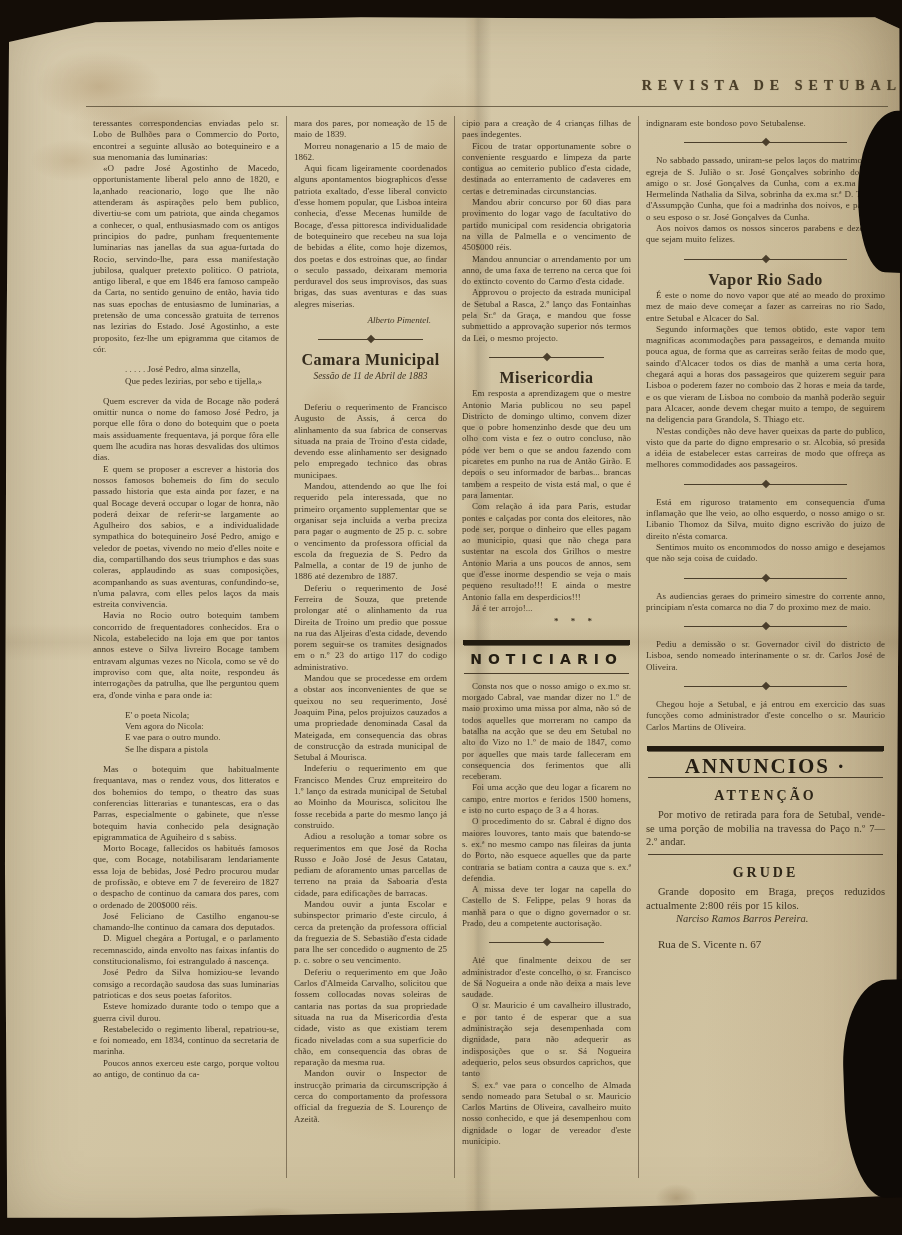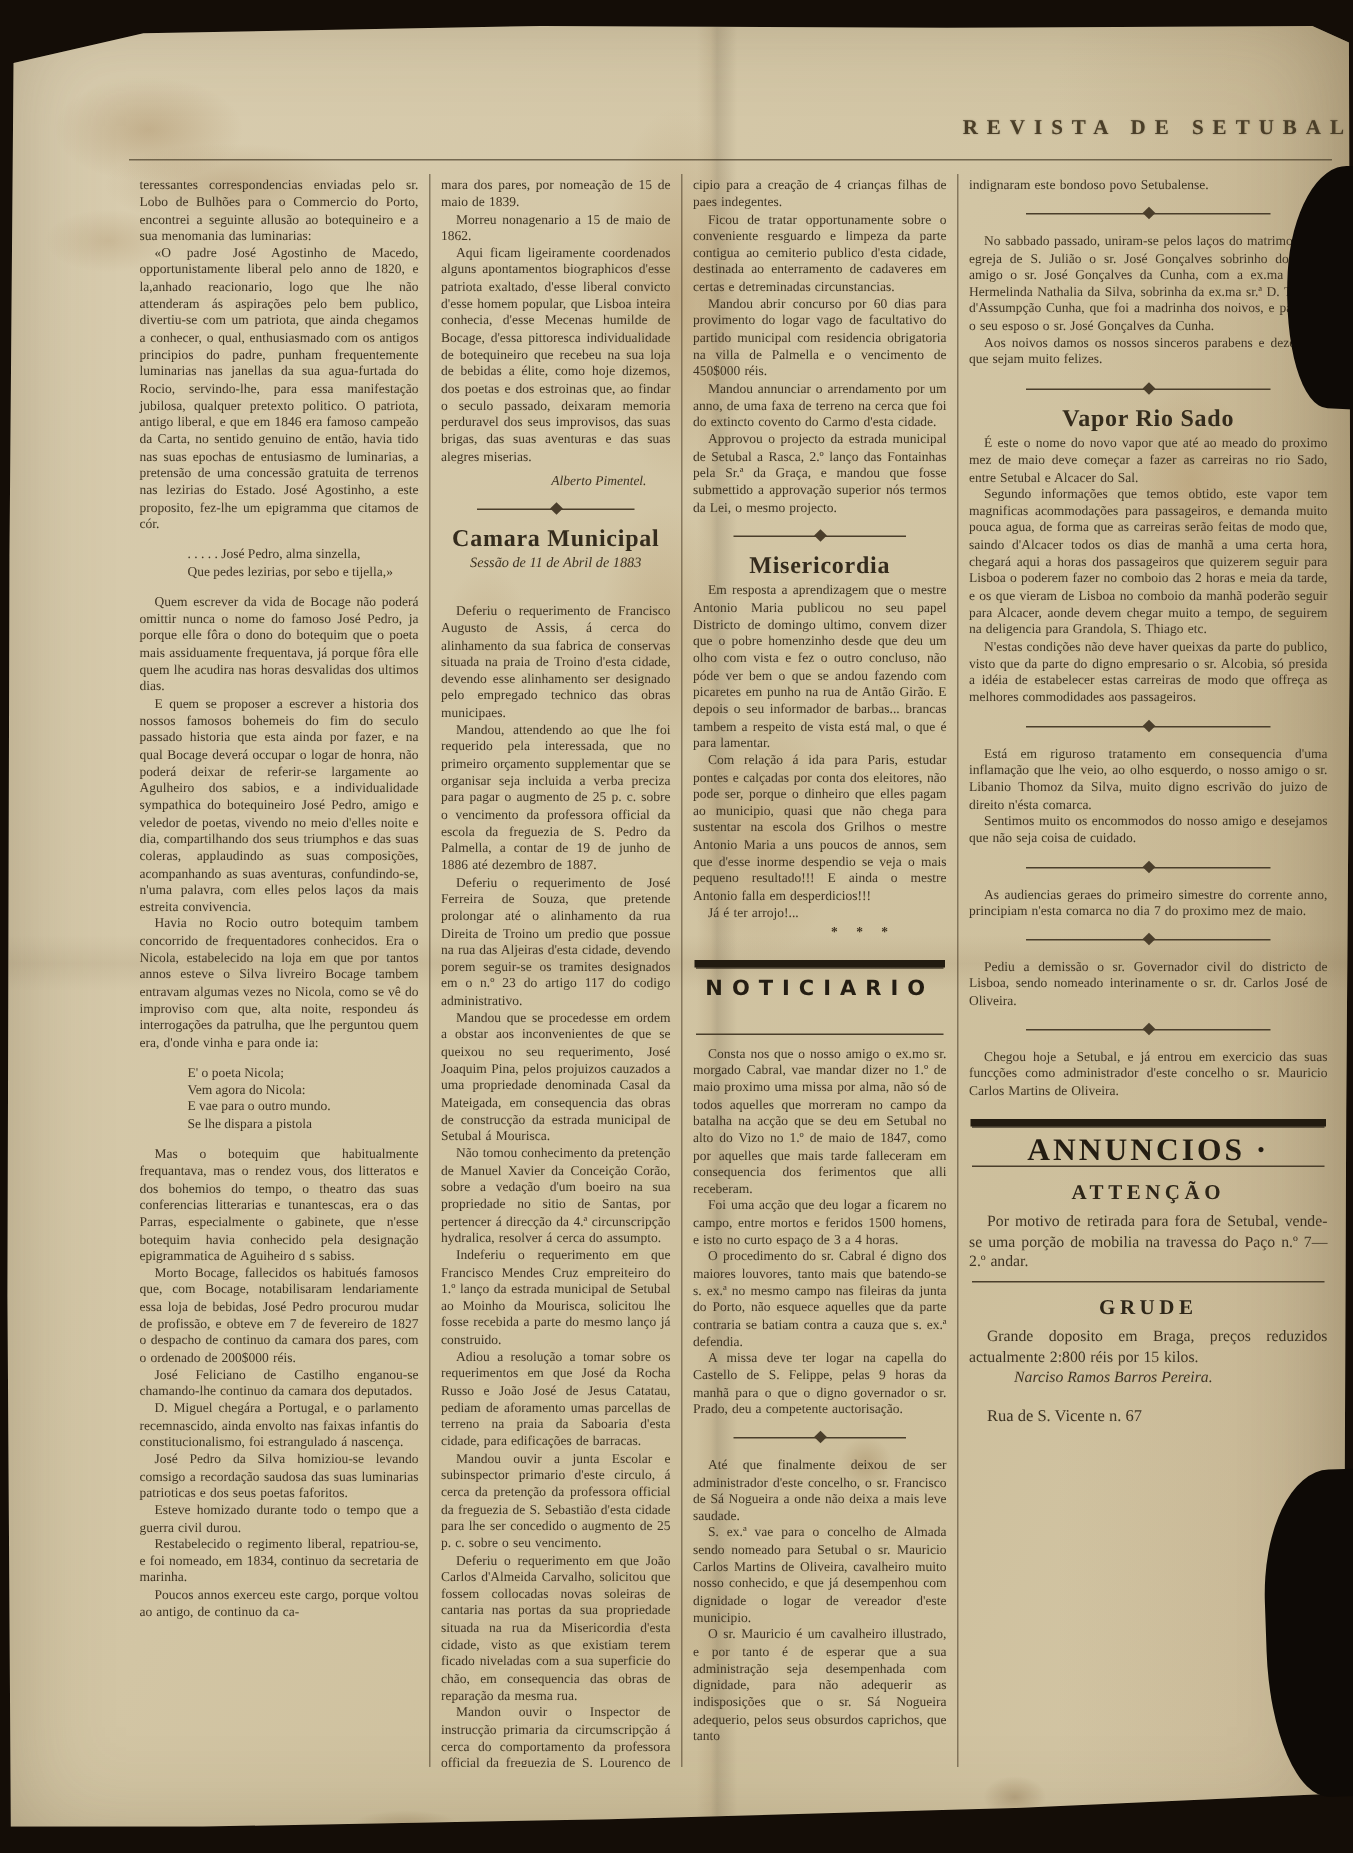--- a/index.html
+++ b/index.html
@@ -47,21 +47,21 @@
   .col{font-size:9px;line-height:11.3px;padding:2px 7px 0 7px;overflow:hidden;}
   .col + .col{border-left:1px solid rgba(70,55,35,.55);}
   .para{margin:0;text-indent:10px;text-align:justify;word-spacing:.5px;}
   .para.cont{text-indent:0;}
   .para.ad{font-size:10.5px;line-height:13.5px;text-indent:12px;}
   .verse{margin:9px 0 9px 32px;}
   .sig{font-style:italic;text-align:right;padding-right:16px;margin:5px 0 7px;}
   .head3{font-weight:bold;font-size:16px;text-align:center;margin:11px 0 5px;letter-spacing:.5px;color:#352c1d;}
   .subhead{font-style:italic;text-align:center;font-size:9.5px;margin:0 0 20px;}
   .head2{font-weight:bold;font-size:14px;letter-spacing:3px;text-align:center;margin:12px 0 7px;color:#2e2618;}
-  .banner{font-family:"DejaVu Sans","Liberation Sans",sans-serif;font-weight:bold;font-size:14px;letter-spacing:6px;text-align:center;margin:9px 0 23px;color:#241d12;}
+  .banner{font-family:"DejaVu Sans","Liberation Sans",sans-serif;font-weight:bold;font-size:14px;letter-spacing:6px;text-align:center;margin:9px 0 7px;color:#241d12;}
   .banner.xl{font-family:"Liberation Serif",serif;font-size:21px;letter-spacing:2px;margin:10px 0 4px;}
   .orn{position:relative;height:8px;margin:9px 0;}
   .orn::before{content:"";position:absolute;left:16%;right:16%;top:4px;border-top:1px solid #4a3e2b;}
   .orn::after{content:"";position:absolute;left:50%;top:1px;width:6px;height:6px;background:#4a3e2b;transform:translateX(-50%) rotate(45deg);}
   .rule{border-top:1px solid #4a3e2b;margin:5px 2px 7px;}
   .thickrule{height:5px;background:#221b10;margin:13px 1px 0;box-shadow:0 2px 0 -1px rgba(34,27,16,.6);}
   .stars{text-align:right;padding-right:34px;font-weight:bold;letter-spacing:5px;margin:2px 0;}
   .iline{font-size:10.5px;font-style:italic;padding-left:30px;line-height:14px;}
   .pline{font-size:11px;padding-left:12px;line-height:14px;}
 </style>
@@ -102,21 +102,20 @@
         <p class="para">Morreu nonagenario a 15 de maio de 1862.</p>
         <p class="para">Aqui ficam ligeiramente coordenados alguns apontamentos biographicos d'esse patriota exaltado, d'esse liberal convicto d'esse homem popular, que Lisboa inteira conhecia, d'esse Mecenas humilde de Bocage, d'essa pittoresca individualidade de botequineiro que recebeu na sua loja de bebidas a élite, como hoje dizemos, dos poetas e dos estroinas que, ao findar o seculo passado, deixaram memoria perduravel dos seus improvisos, das suas brigas, das suas aventuras e das suas alegres miserias.</p>
         <div class="sig">Alberto Pimentel.</div>
         <div class="orn"></div>
         <div class="head3">Camara Municipal</div>
         <div class="subhead">Sessão de 11 de Abril de 1883</div>
         <p class="para">Deferiu o requerimento de Francisco Augusto de Assis, á cerca do alinhamento da sua fabrica de conservas situada na praia de Troino d'esta cidade, devendo esse alinhamento ser designado pelo empregado technico das obras municipaes.</p>
         <p class="para">Mandou, attendendo ao que lhe foi requerido pela interessada, que no primeiro orçamento supplementar que se organisar seja incluida a verba preciza para pagar o augmento de 25 p. c. sobre o vencimento da professora official da escola da freguezia de S. Pedro da Palmella, a contar de 19 de junho de 1886 até dezembro de 1887.</p>
         <p class="para">Deferiu o requerimento de José Ferreira de Souza, que pretende prolongar até o alinhamento da rua Direita de Troino um predio que possue na rua das Aljeiras d'esta cidade, devendo porem seguir-se os tramites designados em o n.º 23 do artigo 117 do codigo administrativo.</p>
         <p class="para">Mandou que se procedesse em ordem a obstar aos inconvenientes de que se queixou no seu requerimento, José Joaquim Pina, pelos projuizos cauzados a uma propriedade denominada Casal da Mateigada, em consequencia das obras de construcção da estrada municipal de Setubal á Mourisca.</p>
-        <p class="para">Não tomou conhecimento da pretenção de Manuel Xavier da Conceição Corão, sobre a vedação d'um boeiro na sua propriedade no sitio de Santas, por pertencer á direcção da 4.ª circunscripção hydralica, resolver á cerca do assumpto.</p>
         <p class="para">Indeferiu o requerimento em que Francisco Mendes Cruz empreiteiro do 1.º lanço da estrada municipal de Setubal ao Moinho da Mourisca, solicitou lhe fosse recebida a parte do mesmo lanço já construido.</p>
         <p class="para">Adiou a resolução a tomar sobre os requerimentos em que José da Rocha Russo e João José de Jesus Catatau, pediam de aforamento umas parcellas de terreno na praia da Saboaria d'esta cidade, para edificações de barracas.</p>
         <p class="para">Mandou ouvir a junta Escolar e subinspector primario d'este circulo, á cerca da pretenção da professora official da freguezia de S. Sebastião d'esta cidade para lhe ser concedido o augmento de 25 p. c. sobre o seu vencimento.</p>
         <p class="para">Deferiu o requerimento em que João Carlos d'Almeida Carvalho, solicitou que fossem collocadas novas soleiras de cantaria nas portas da sua propriedade situada na rua da Misericordia d'esta cidade, visto as que existiam terem ficado niveladas com a sua superficie do chão, em consequencia das obras de reparação da mesma rua.</p>
         <p class="para">Mandon ouvir o Inspector de instrucção primaria da circumscripção á cerca do comportamento da professora official da freguezia de S. Lourenço de Azeitã.</p>
       </div>
     <div class="col">
         <p class="para cont">cipio para a creação de 4 crianças filhas de paes indegentes.</p>
         <p class="para">Ficou de tratar opportunamente sobre o conveniente resguardo e limpeza da parte contigua ao cemiterio publico d'esta cidade, destinada ao enterramento de cadaveres em certas e detreminadas circunstancias.</p>
         <p class="para">Mandou abrir concurso por 60 dias para provimento do logar vago de facultativo do partido municipal com residencia obrigatoria na villa de Palmella e o vencimento de 450$000 réis.</p>
@@ -130,22 +129,22 @@
         <div class="stars">* * *</div>
         <div class="thickrule"></div>
         <div class="banner">NOTICIARIO</div>
         <div class="rule"></div>
         <p class="para">Consta nos que o nosso amigo o ex.mo sr. morgado Cabral, vae mandar dizer no 1.º de maio proximo uma missa por alma, não só de todos aquelles que morreram no campo da batalha na acção que se deu em Setubal no alto do Vizo no 1.º de maio de 1847, como por aquelles que mais tarde falleceram em consequencia dos ferimentos que alli receberam.</p>
         <p class="para">Foi uma acção que deu logar a ficarem no campo, entre mortos e feridos 1500 homens, e isto no curto espaço de 3 a 4 horas.</p>
         <p class="para">O procedimento do sr. Cabral é digno dos maiores louvores, tanto mais que batendo-se s. ex.ª no mesmo campo nas fileiras da junta do Porto, não esquece aquelles que da parte contraria se batiam contra a cauza que s. ex.ª defendia.</p>
         <p class="para">A missa deve ter logar na capella do Castello de S. Felippe, pelas 9 horas da manhã para o que o digno governador o sr. Prado, deu a competente auctorisação.</p>
         <div class="orn"></div>
         <p class="para">Até que finalmente deixou de ser administrador d'este concelho, o sr. Francisco de Sá Nogueira a onde não deixa a mais leve saudade.</p>
+        <p class="para">O sr. Mauricio é um cavalheiro illustrado, e por tanto é de esperar que a sua administração seja desempenhada com dignidade, para não adequerir as indisposições que o sr. Sá Nogueira adequerio, pelos seus obsurdos caprichos, que tanto</p>
         <p class="para">S. ex.ª vae para o concelho de Almada sendo nomeado para Setubal o sr. Mauricio Carlos Martins de Oliveira, cavalheiro muito nosso conhecido, e que já desempenhou com dignidade o logar de vereador d'este municipio.</p>
-        <p class="para">O sr. Mauricio é um cavalheiro illustrado, e por tanto é de esperar que a sua administração seja desempenhada com dignidade, para não adequerir as indisposições que o sr. Sá Nogueira adequerio, pelos seus obsurdos caprichos, que tanto</p>
       </div>
     <div class="col">
         <p class="para cont">indignaram este bondoso povo Setubalense.</p>
         <div class="orn"></div>
         <p class="para">No sabbado passado, uniram-se pelos laços do matrimonio na egreja de S. Julião o sr. José Gonçalves sobrinho do nosso amigo o sr. José Gonçalves da Cunha, com a ex.ma sr.ª D. Hermelinda Nathalia da Silva, sobrinha da ex.ma sr.ª D. Thereza d'Assumpção Cunha, que foi a madrinha dos noivos, e padrinho o seu esposo o sr. José Gonçalves da Cunha.</p>
         <p class="para">Aos noivos damos os nossos sinceros parabens e dezejamos que sejam muito felizes.</p>
         <div class="orn"></div>
         <div class="head3">Vapor Rio Sado</div>
         <p class="para">É este o nome do novo vapor que até ao meado do proximo mez de maio deve começar a fazer as carreiras no rio Sado, entre Setubal e Alcacer do Sal.</p>
         <p class="para">Segundo informações que temos obtido, este vapor tem magnificas acommodações para passageiros, e demanda muito pouca agua, de forma que as carreiras serão feitas de modo que, saindo d'Alcacer todos os dias de manhã a uma certa hora, chegará aqui a horas dos passageiros que quizerem seguir para Lisboa o poderem fazer no comboio das 2 horas e meia da tarde, e os que vieram de Lisboa no comboio da manhã poderão seguir para Alcacer, aonde devem chegar muito a tempo, de seguirem na deligencia para Grandola, S. Thiago etc.</p>

